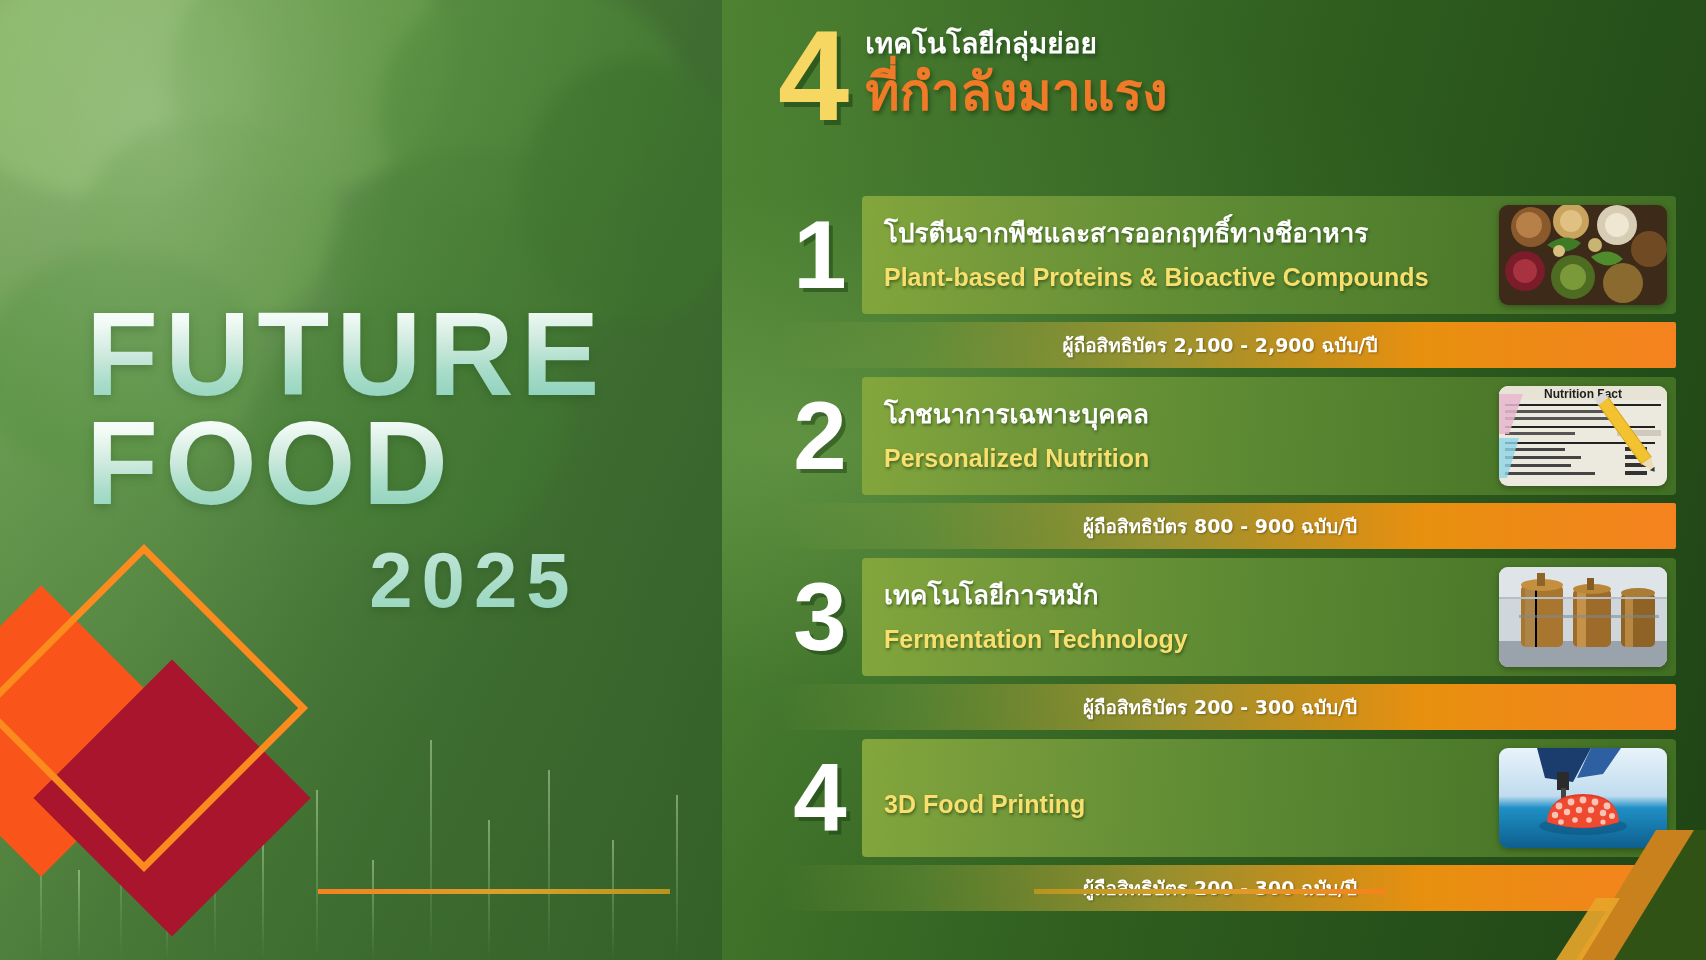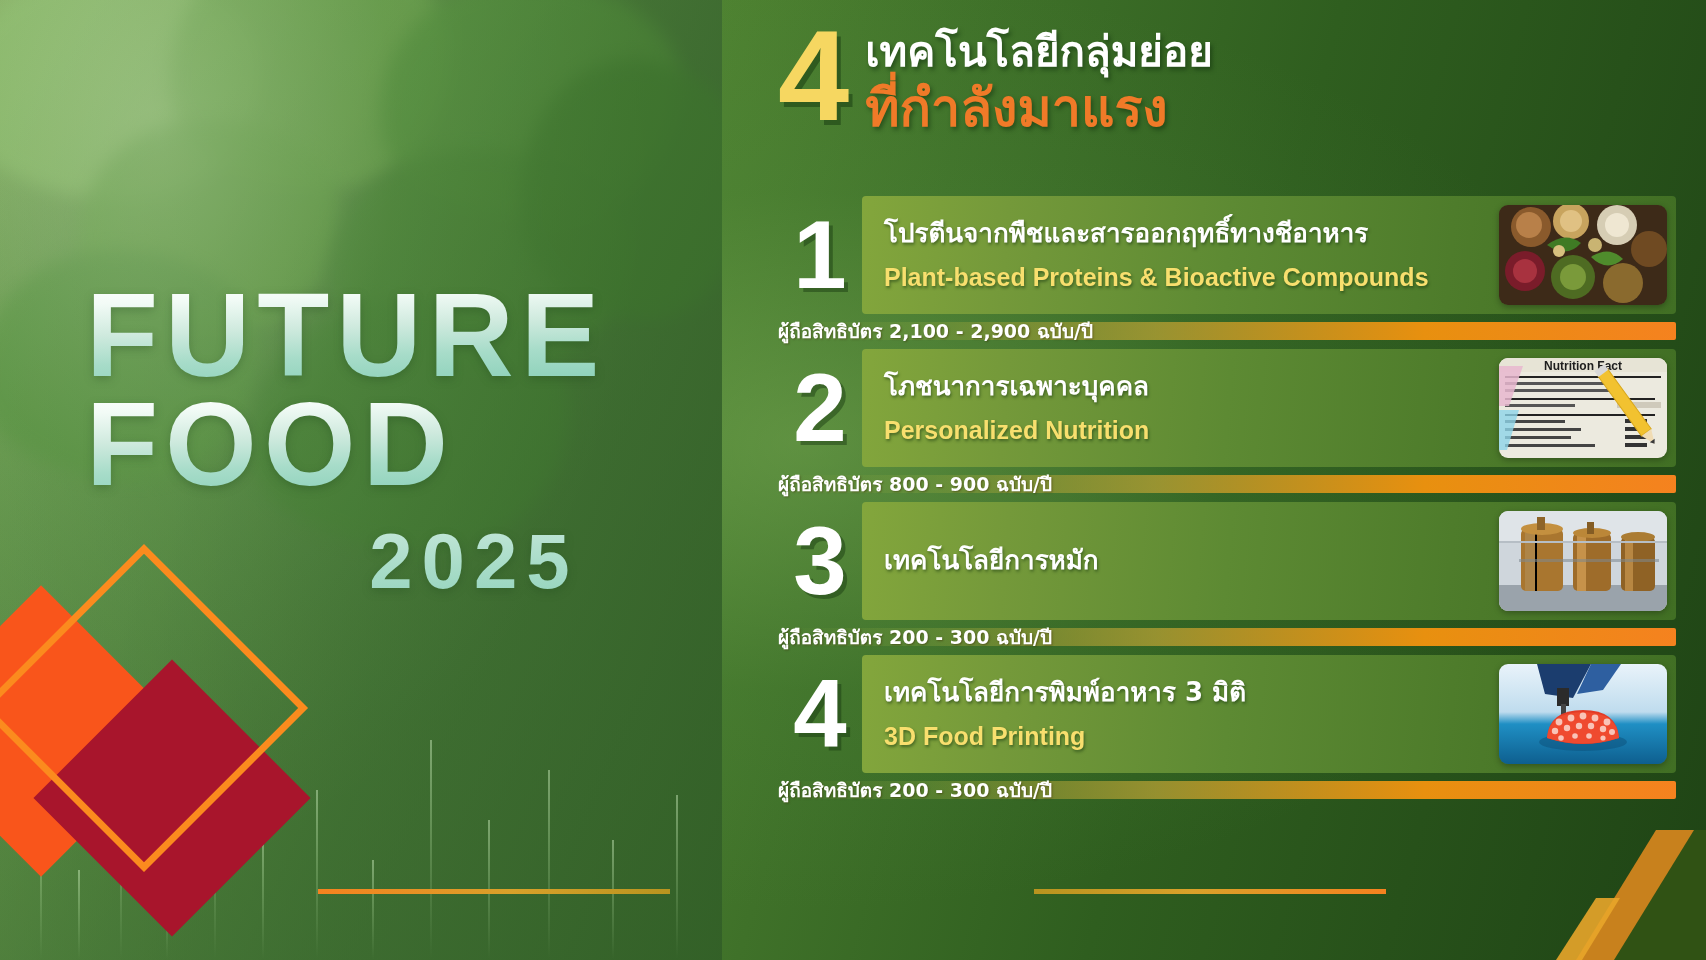--- a/index.html
+++ b/index.html
@@ -29,21 +29,21 @@
 
   
   .logo{ position:absolute; left:22px; top:34px; width:190px; }
   .logo-mark{ position:relative; height:86px; }
   .logo-sub-th{ font-size:15px; color:#7a1220; font-weight:700; letter-spacing:.2px;
     font-family:"DejaVu Sans","Liberation Sans",sans-serif; margin-top:1px; padding-left:6px;}
   .logo-sub-en{ font-size:6.5px; color:#7a1220; font-weight:700; letter-spacing:1.25px;
     margin-top:2px; padding-left:6px;}
 
   
-  .hero{ position:absolute; left:86px; top:281px; width:600px; }
+  .hero{ position:absolute; left:86px; top:300px; width:600px; }
   .hero-line{ font-weight:800; letter-spacing:7px; line-height:.92;
     font-size:118px;
     background:linear-gradient(178deg,#ffffff 0%,#f2fbf6 18%,#cfeade 42%,#a7dcc9 65%,#8fd2bb 88%);
     -webkit-background-clip:text; background-clip:text; color:transparent;
     -webkit-text-fill-color:transparent;
     filter:drop-shadow(0 3px 5px rgba(20,60,20,.28)); }
   .hero-year{ margin-top:18px; margin-left:176px; font-size:78px; font-weight:800; letter-spacing:9px;
     background:linear-gradient(178deg,#cdeade 0%,#a8dcc8 55%,#8ed1ba 100%);
     -webkit-background-clip:text; background-clip:text; color:transparent;
     -webkit-text-fill-color:transparent;
@@ -58,21 +58,21 @@
   
   .right-panel{ position:absolute; left:722px; top:0; width:984px; height:960px; overflow:hidden;
     background:linear-gradient(105deg,#4e8231 0%,#3f7129 22%,#2f5e1f 50%,#27511a 74%,#1f4415 100%); }
   .rp-glow{ position:absolute; inset:0;
     background:radial-gradient(ellipse at 8% 46%, rgba(140,190,100,.38) 0%, rgba(90,150,70,.14) 34%, rgba(0,0,0,0) 64%);}
 
   
   .hdr{ position:absolute; left:56px; top:28px; display:flex; align-items:flex-start; }
   .hdr-num{ font-size:128px; font-weight:800; color:#f6d761; line-height:.84;
     text-shadow:4px 5px 0 rgba(26,62,18,.55); margin-right:16px; margin-top:-6px;}
-  .hdr-t1{ font-family:"DejaVu Sans","Liberation Sans",sans-serif; font-size:42px; font-weight:700;
+  .hdr-t1{ font-family:"DejaVu Sans","Liberation Sans",sans-serif; font-size:28px; font-weight:700;
     color:#ffffff; line-height:1.12; text-shadow:2px 3px 4px rgba(15,45,12,.55); }
   .hdr-t2{ font-family:"DejaVu Sans","Liberation Sans",sans-serif; font-size:52px; font-weight:700;
     color:#f07a28; line-height:1.12; margin-top:4px; text-shadow:2px 3px 4px rgba(15,45,12,.5); }
 
   
   .cards{ position:absolute; left:56px; top:196px; width:898px; }
   .card-wrap{ position:relative; margin-bottom:0; }
   .card{ position:relative; display:flex; align-items:center; height:118px; margin-left:84px;
     border-radius:4px; overflow:visible;
     background:linear-gradient(95deg,#83a63c 0%,#74993a 18%,#5d8a33 45%,#4e7c2b 72%,#416f24 100%); }
@@ -81,23 +81,23 @@
     text-shadow:4px 4px 0 rgba(22,55,16,.45); }
   .card-text{ flex:1; padding-left:22px; }
   .card-th{ font-family:"DejaVu Sans","Liberation Sans",sans-serif; font-size:26px; font-weight:700;
     color:#ffffff; line-height:1.22; text-shadow:1px 2px 3px rgba(15,45,12,.5); }
   .card-en{ font-size:25px; font-weight:700; color:#f8df6e; line-height:1.2; margin-top:12px;
     text-shadow:1px 2px 3px rgba(15,45,12,.5); }
   .thumb{ width:168px; height:100px; margin-right:9px; border-radius:9px; overflow:hidden;
     position:relative; flex:0 0 auto; box-shadow:0 2px 6px rgba(0,0,0,.3); }
 
   
-  .pat-bar{ position:relative; height:18px; margin-top:8px; margin-bottom:9px;
+  .pat-bar{ position:relative; height:46px; margin-top:8px; margin-bottom:9px;
     background:linear-gradient(90deg, rgba(120,160,70,0) 0%, rgba(132,162,62,.35) 16%, rgba(183,160,52,.75) 42%, #e8900f 72%, #f5821f 100%);
-    display:flex; align-items:center; justify-content:flex-start; padding-right:14px; border-radius:2px;}
+    display:flex; align-items:center; justify-content:center; padding-right:14px; border-radius:2px;}
   .pat-text{ font-family:"DejaVu Sans","Liberation Sans",sans-serif; font-size:19px; font-weight:700;
     color:#ffffff; text-shadow:1px 1px 2px rgba(60,40,0,.45); white-space:nowrap; }
 
   
   .bottom-strip{ position:absolute; left:318px; bottom:66px; width:352px; height:5px;
     background:linear-gradient(90deg,#f5821f 0%,#d9a12a 55%,#b8941f 100%); }
   .bottom-strip2{ position:absolute; left:1034px; bottom:66px; width:352px; height:5px;
     background:linear-gradient(90deg,#b8941f 0%,#d9a12a 45%,#f5821f 100%); }
 
   
@@ -240,20 +240,21 @@
         <div class="pat-bar">
           <div class="pat-text">ผู้ถือสิทธิบัตร 800 - 900 ฉบับ/ปี</div>
         </div>
       </div>
 
       <div class="card-wrap">
         <div class="card">
           <div class="card-num">3</div>
           <div class="card-text">
             <div class="card-th">เทคโนโลยีการหมัก</div>
+            <div class="card-en">Fermentation Technology</div>
           </div>
           <div class="thumb">
             <svg width="168" height="100" viewBox="0 0 168 100">
               <rect width="168" height="100" fill="#cfd6dc"></rect>
               <rect y="74" width="168" height="26" fill="#9aa3ab"></rect>
               <rect x="0" y="0" width="168" height="30" fill="#dfe4e8"></rect>
               <g>
                 <rect x="22" y="18" width="42" height="62" rx="5" fill="#a9762f"></rect>
                 <rect x="26" y="18" width="12" height="62" fill="#d7a košt"></rect>
                 <rect x="26" y="18" width="10" height="62" fill="#d9a65a" opacity=".8"></rect>
@@ -278,21 +279,20 @@
         </div>
         <div class="pat-bar">
           <div class="pat-text">ผู้ถือสิทธิบัตร 200 - 300 ฉบับ/ปี</div>
         </div>
       </div>
 
       <div class="card-wrap">
         <div class="card">
           <div class="card-num">4</div>
           <div class="card-text">
-            <div class="card-th">เทคโนโลยีการพิมพ์อาหาร 3 มิติ</div>
             <div class="card-en">3D Food Printing</div>
           </div>
           <div class="thumb">
             <svg width="168" height="100" viewBox="0 0 168 100">
               <defs>
                 <linearGradient id="bluebg" x1="0" y1="0" x2="0" y2="1">
                   <stop offset="0%" stop-color="#e9f3fa"></stop>
                   <stop offset="48%" stop-color="#bfdcee"></stop>
                   <stop offset="60%" stop-color="#1f8fc4"></stop>
                   <stop offset="100%" stop-color="#0e5f8f"></stop>

